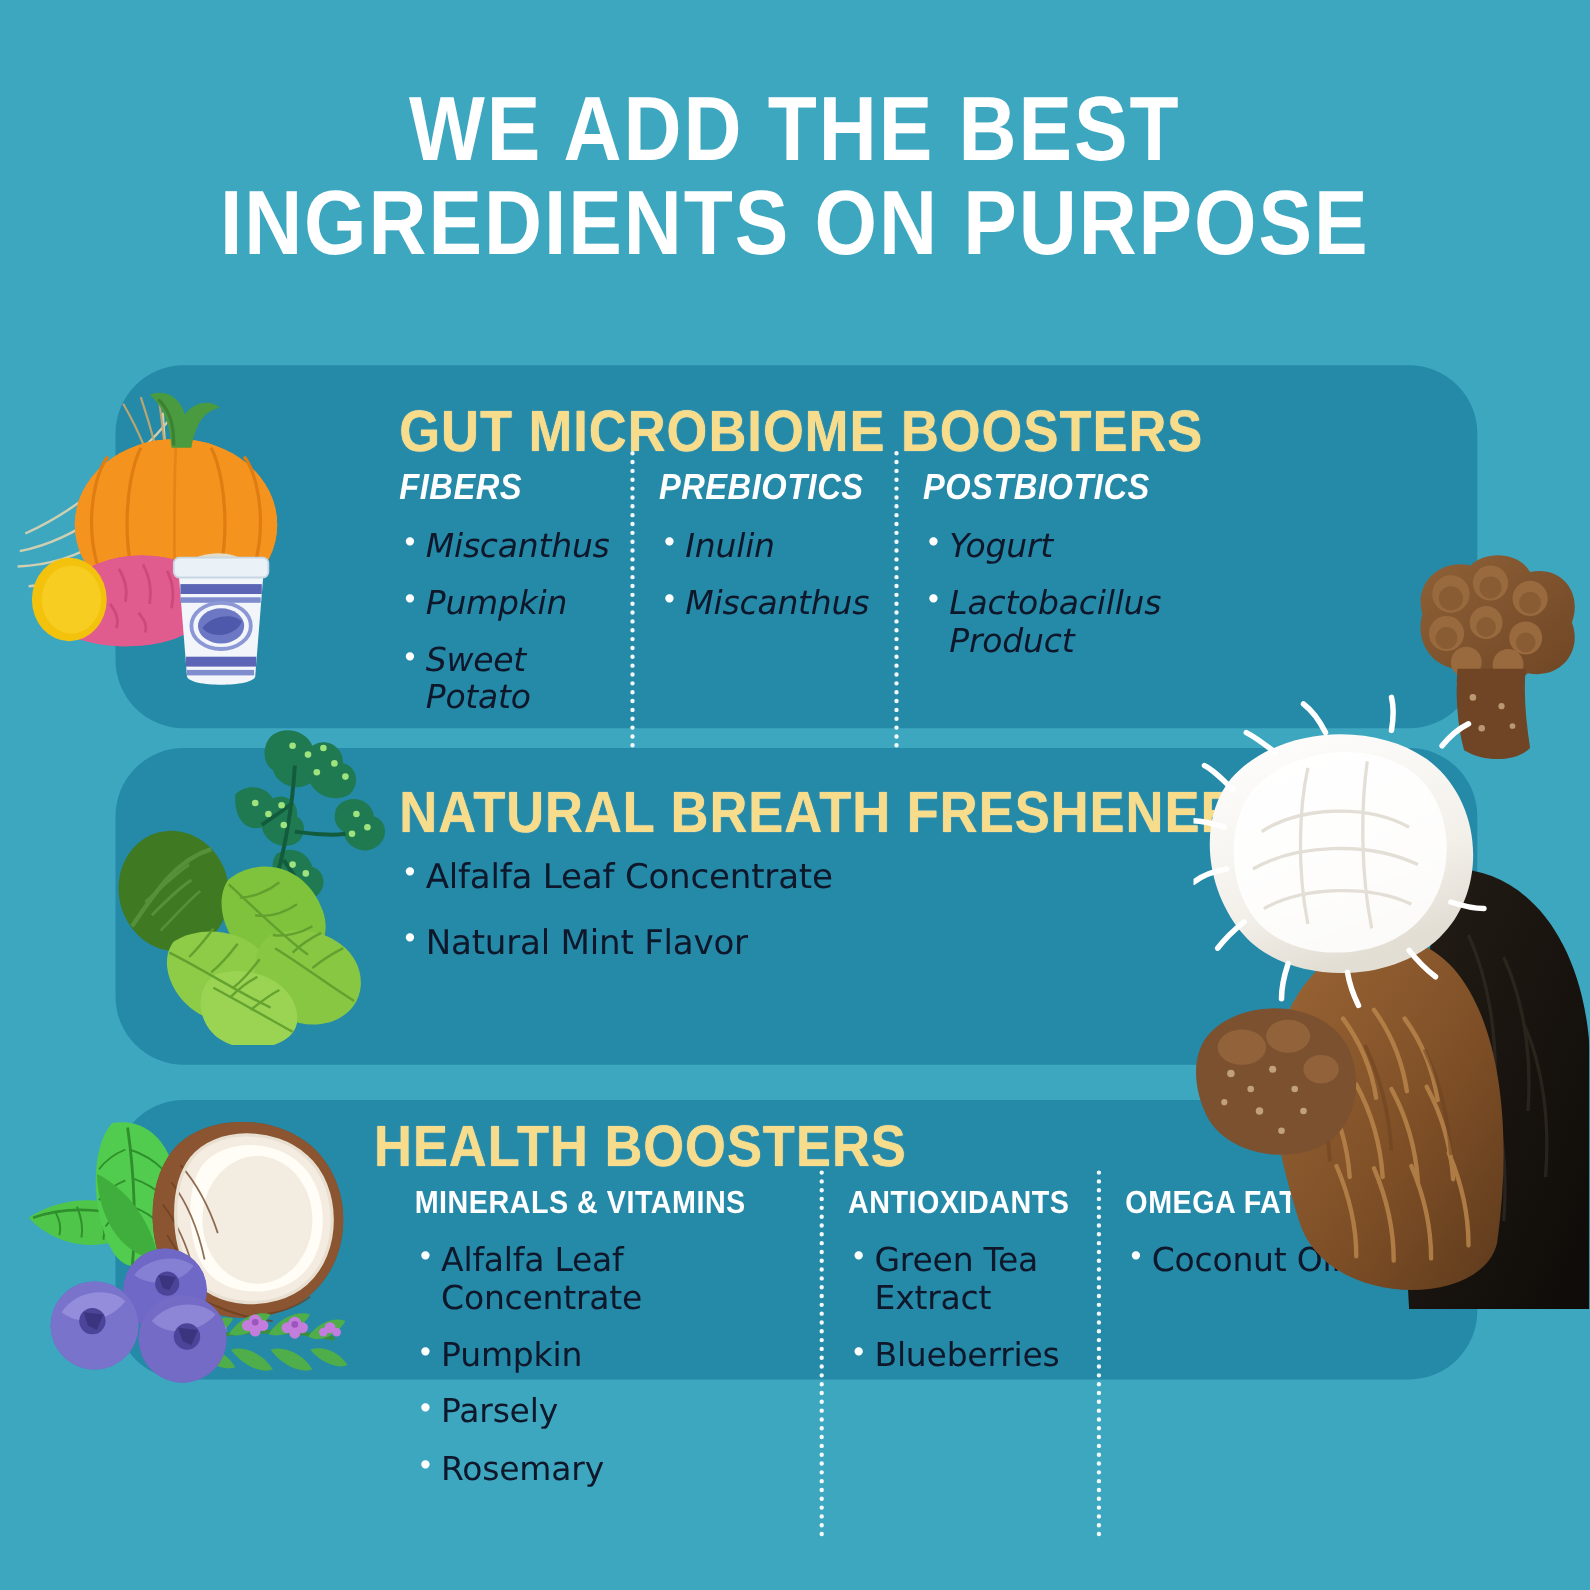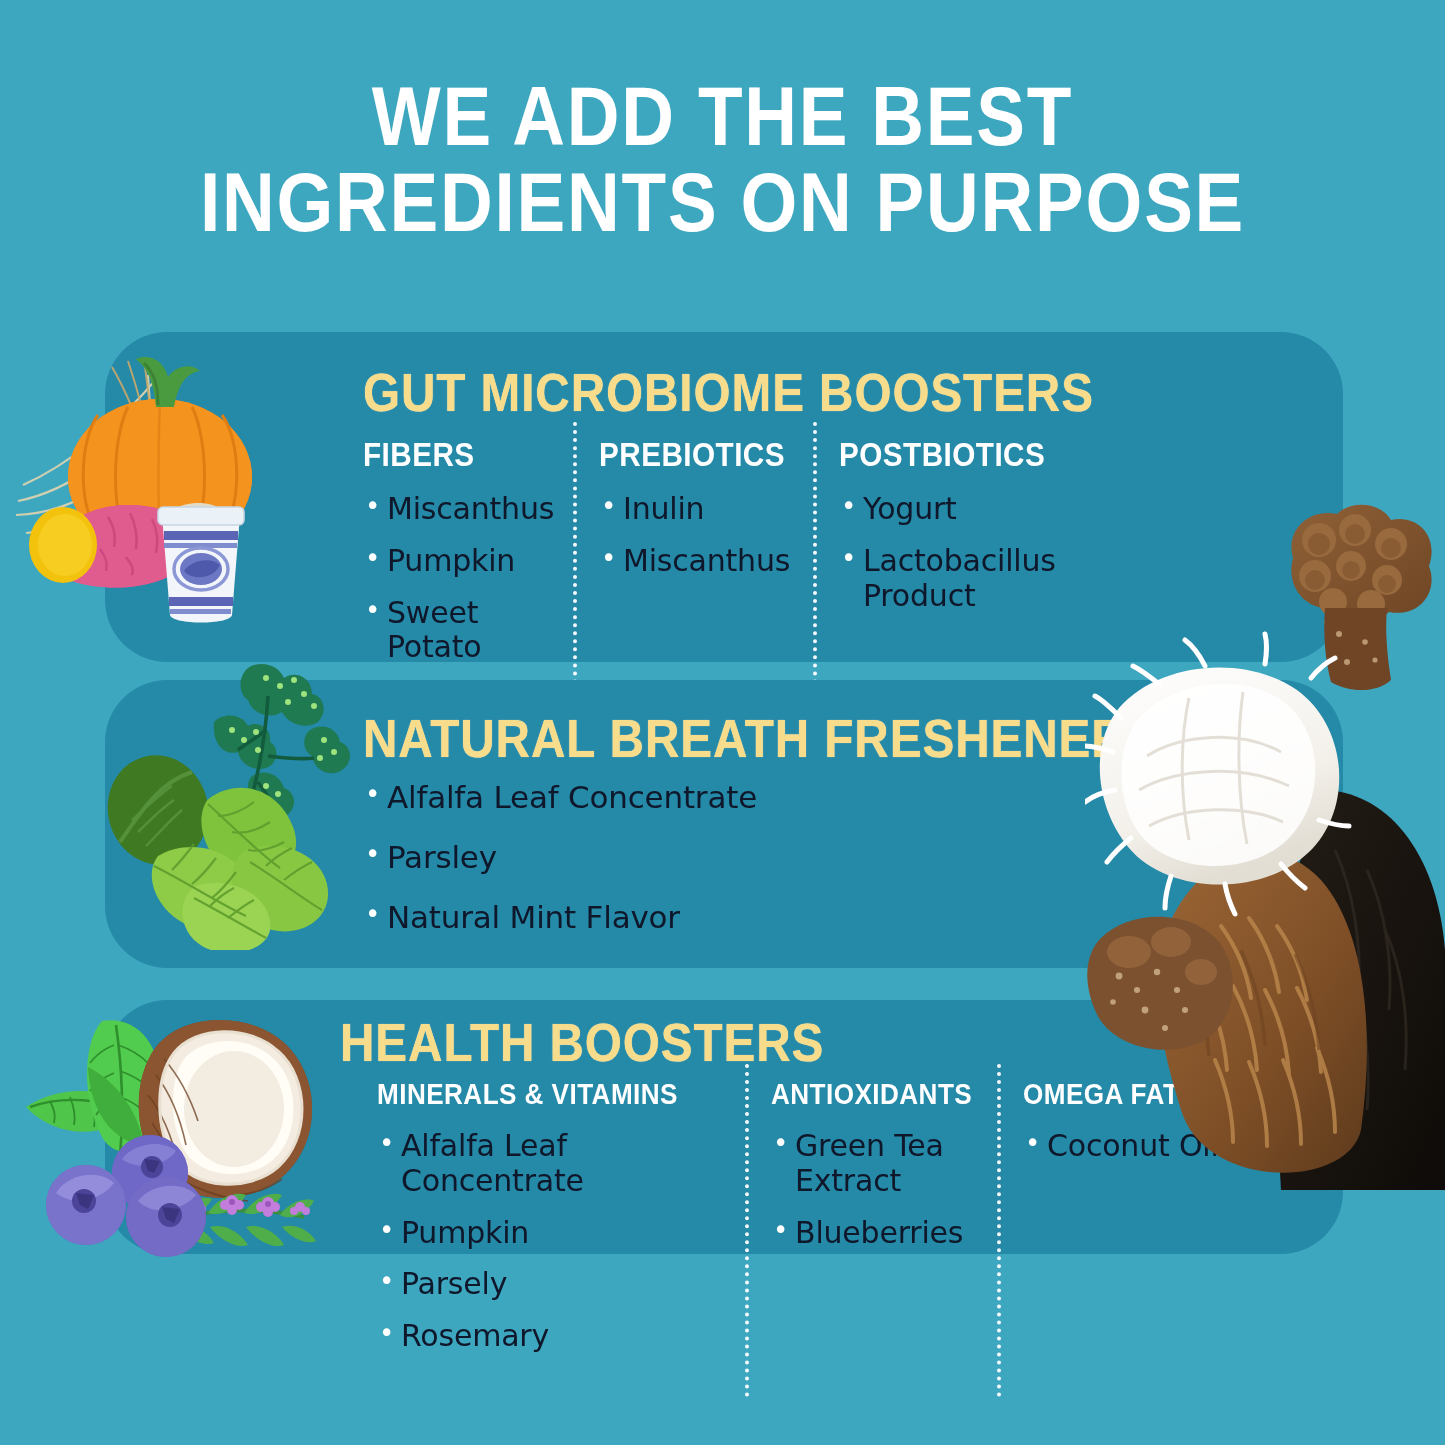--- a/index.html
+++ b/index.html
@@ -57,21 +57,21 @@
     transform-origin:left center;
     white-space:nowrap;
     text-shadow:0 0 1px #fbeab8;
   }
   #card-1 .card-heading { left:258px; top:30px;  font-size:53px; }
   #card-2 .card-heading { left:258px; top:28px;  font-size:53px; }
   #card-3 .card-heading { left:235px; top:12px;  font-size:53px; }
 
   
   .cols { position:absolute; display:flex; }
-  #card-1 .cols { left:258px; top:104px; width:940px; }
+  #card-1 .cols { left:258px; top:92px; width:940px;font-style:italic; }
   #card-3 .cols { left:272px; top:78px;  width:960px; }
 
   .col { position:relative; padding-right:18px; }
   .col + .col { padding-left:26px; }
   .col + .col::before {
     content:"";
     position:absolute;
     left:0; top:-14px; bottom:-26px;
     border-left:4px dotted #ffffff;
     opacity:0.95;
@@ -163,21 +163,20 @@
           <li>Lactobacillus Product</li>
         </ul>
       </div>
     </div>
   </div>
 
   <div class="card" id="card-2">
     <div class="card-heading">NATURAL BREATH FRESHENERS</div>
     <ul class="items items-wide">
       <li>Alfalfa Leaf Concentrate</li>
-      <li>Parsley</li>
       <li>Natural Mint Flavor</li>
     </ul>
   </div>
 
   <div class="card" id="card-3">
     <div class="card-heading">HEALTH BOOSTERS</div>
     <div class="cols">
       <div class="col c1">
         <div class="col-title">MINERALS &amp; VITAMINS</div>
         <ul class="items">

